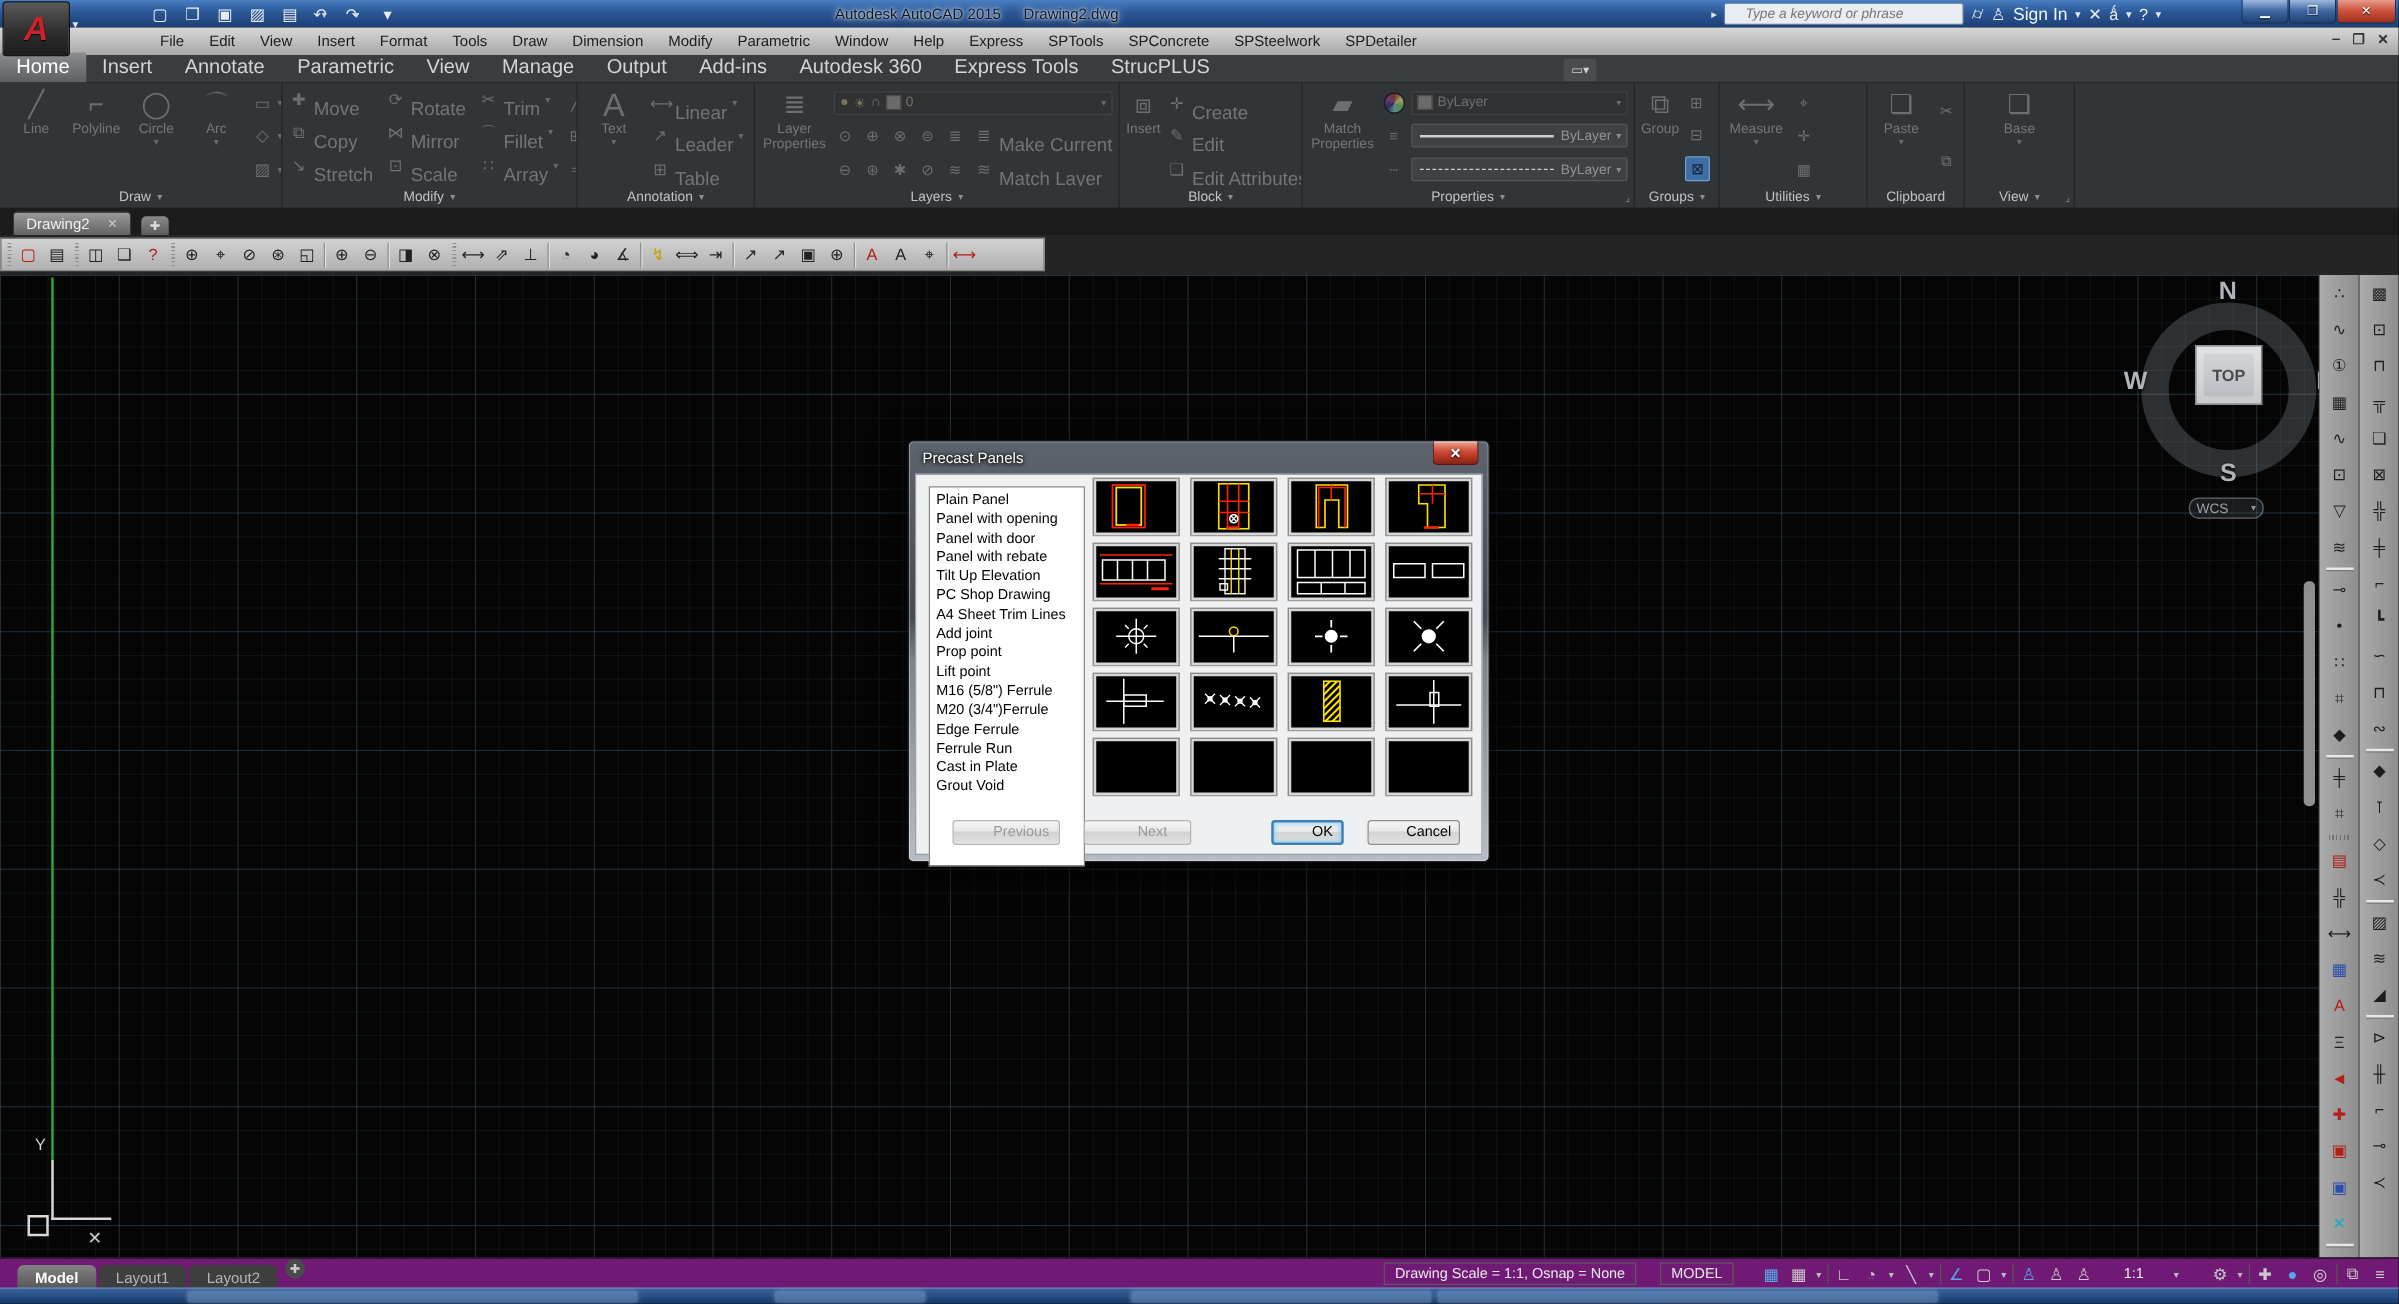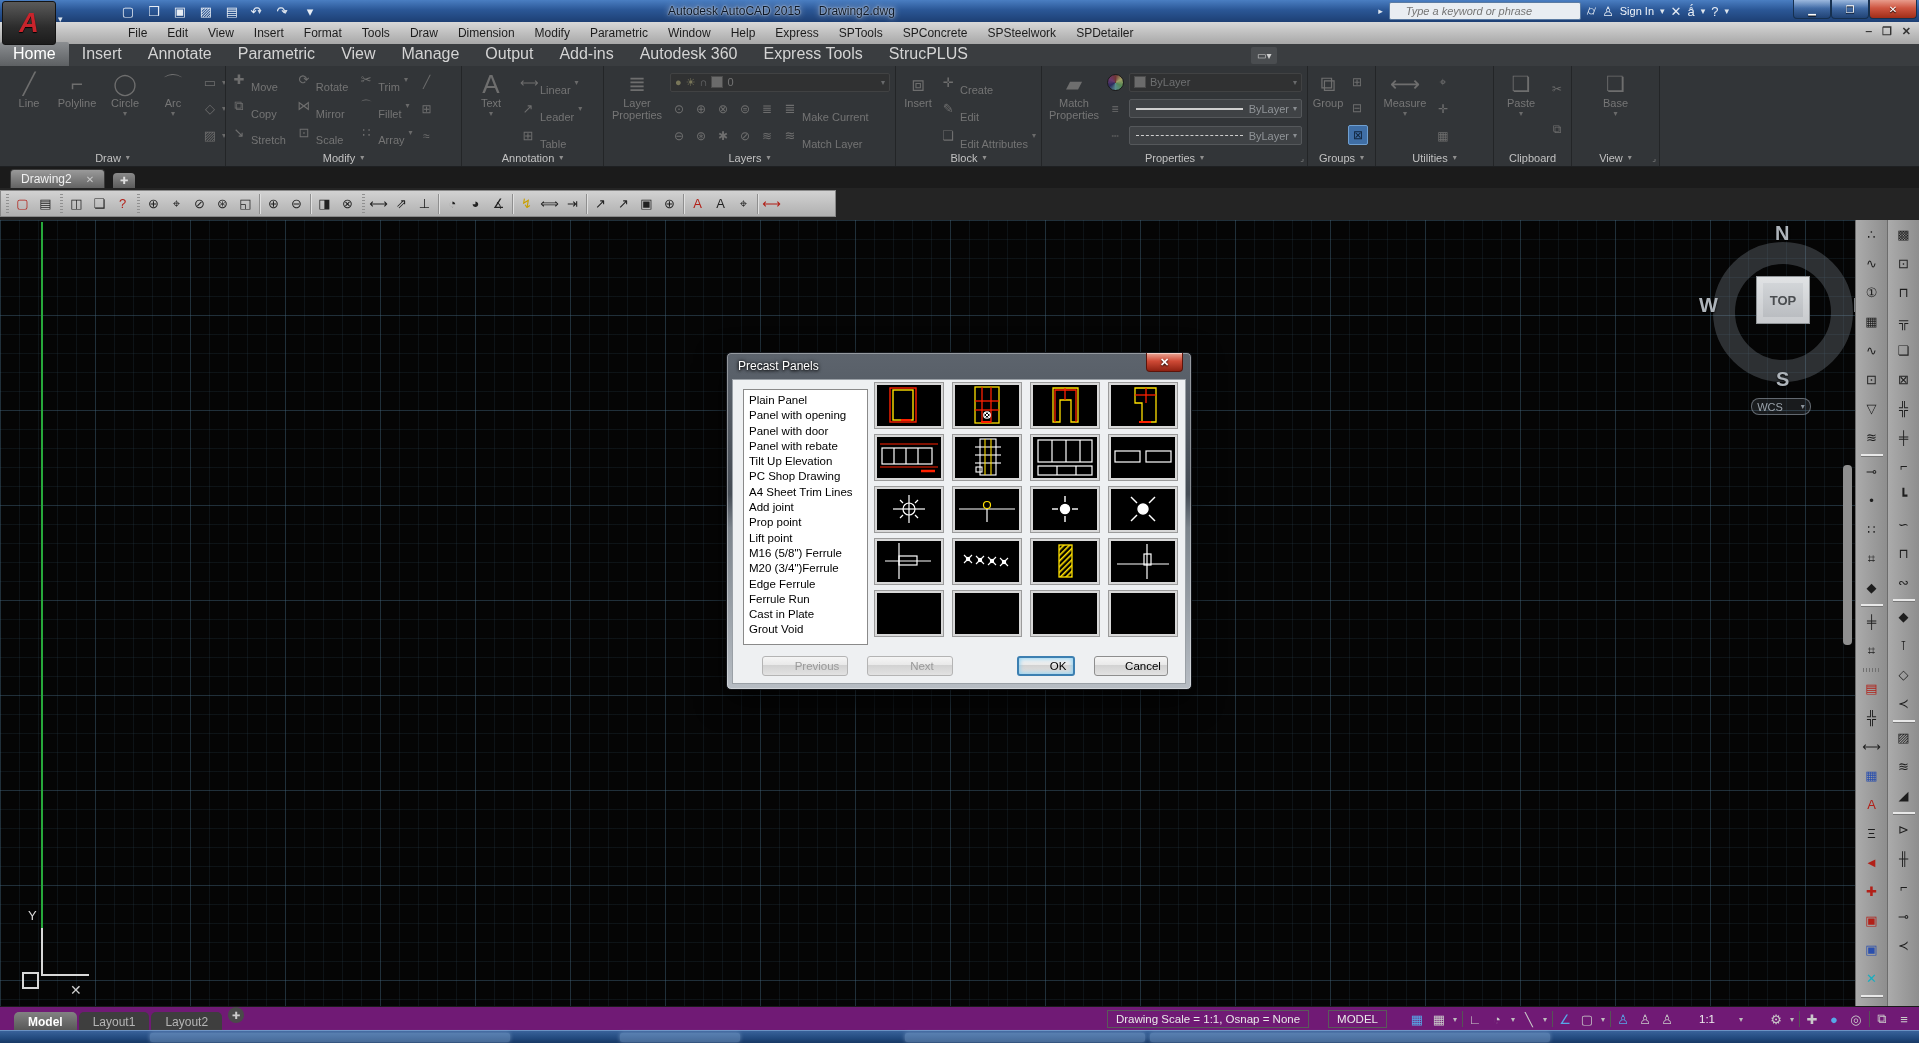--- a/index.html
+++ b/index.html
@@ -17,21 +17,21 @@
   .qat-btn{color:#e7edf5;font-size:13px;width:22px;height:18px;display:flex;align-items:center;justify-content:center;}
   .qat-arrow{color:#cfd9e6;font-size:8px;margin-left:-4px;}
   .title-text{position:absolute;left:668px;top:0;height:22px;line-height:22px;color:#0d1726;
     text-shadow:0 0 6px rgba(255,255,255,.9),0 0 2px rgba(255,255,255,.9);font-size:12px;white-space:nowrap;}
   .title-text .doc{margin-left:18px;}
   .infocenter{position:absolute;right:190px;top:1px;height:20px;display:flex;align-items:center;gap:6px;}
   .ic-expand{color:#dfe6ee;font-size:9px;}
   .search-box{width:158px;height:16px;background:#e9edf2;border:1px solid #5b7ba3;border-radius:2px;
     font-size:11px;font-style:italic;color:#666;padding:0 16px;font-family:"Liberation Sans",sans-serif;}
   .ic-ico{color:#e7edf5;font-size:13px;}
-  .signin{color:#f0f4f9;font-size:11px;}
+  .signin{color:#f0f4f9;font-size:14px;}
   .win-btns{position:absolute;right:2px;top:0;display:flex;}
   .wb{width:36px;height:18px;border:1px solid #16304f;border-top:none;border-radius:0 0 4px 4px;
     background:linear-gradient(rgba(255,255,255,.45),rgba(120,150,190,.25) 45%,rgba(30,60,100,.35));
     color:#fff;font-size:10px;display:flex;align-items:center;justify-content:center;text-shadow:0 1px 1px #000;}
   .wb.close{width:46px;background:linear-gradient(#e89c8c,#ce5540 45%,#a02d18);}
   
   .menubar{position:absolute;top:22px;left:0;width:1919px;height:22px;
     background:linear-gradient(#d8d8d8,#bdbdbd 55%,#a8a8a8);border-bottom:1px solid #8c8c8c;
     display:flex;align-items:center;}
   .menu-items{display:flex;margin-left:118px;}
@@ -49,21 +49,21 @@
   .panel-footer{height:17px;display:flex;align-items:center;justify-content:center;gap:5px;color:#c2c2c2;font-size:11px;}
   .pf-arrow{color:#8f8f8f;font-size:8px;}
   .pf-launcher{color:#8f8f8f;font-size:8px;position:absolute;}
   .rb-big{width:48px;display:flex;flex-direction:column;align-items:center;justify-content:flex-start;padding-top:2px;}
   .rb-big .rb-ico{font-size:21px;color:#6e6e6e;line-height:26px;}
   .rb-big .rb-lbl{font-size:11px;color:#767676;text-align:center;line-height:12px;}
   .rb-big .rb-arrow{font-size:8px;color:#6a6a6a;}
   .rb-col{display:flex;flex-direction:column;justify-content:space-around;}
   .rb-row{display:flex;align-items:center;gap:4px;height:20px;}
   .rb-row .rb-ico{font-size:13px;color:#6e6e6e;width:16px;text-align:center;}
-  .rb-row .rb-lbl{font-size:11px;color:#747474;white-space:nowrap;margin-top:16px;}
+  .rb-row .rb-lbl{font-size:15px;color:#747474;white-space:nowrap;margin-top:16px;}
   .rb-row .rb-arrow{font-size:8px;color:#6a6a6a;}
   .rb-grid{display:grid;grid-template-columns:auto auto auto;column-gap:6px;}
   .rb-sm{font-size:12px;color:#6e6e6e;width:18px;height:18px;display:flex;align-items:center;justify-content:center;}
   .rb-sm.hl{background:#3f6ea5;border:1px solid #6f9fd0;border-radius:2px;color:#10233a;}
   .drop{height:17px;background:#3f4245;border:1px solid #55585b;border-radius:2px;display:flex;align-items:center;
     gap:4px;padding:0 4px;color:#909498;font-size:11px;}
   .drop .dd{margin-left:auto;font-size:8px;color:#8a8e92;}
   .swatch{width:10px;height:10px;background:#8f8f8f;border:1px solid #666;display:inline-block;}
   .lw-line{flex:1;height:0;border-top:2px solid #cfcfcf;margin:0 2px;}
   .lt-line{flex:1;height:0;border-top:1px dashed #cfcfcf;margin:0 2px;}
@@ -130,21 +130,21 @@
     border:1px solid #14171c;box-shadow:0 10px 30px rgba(0,0,0,.7),inset 0 0 0 1px rgba(255,255,255,.35);
     box-sizing:border-box;}
   .dlg-title{height:26px;line-height:26px;color:#fff;font-size:12px;padding-left:11px;
     text-shadow:0 1px 3px #000,0 0 4px #000;}
   .dlg-close{position:absolute;right:8px;top:0;width:35px;height:18px;border-radius:0 0 4px 4px;
     background:linear-gradient(#eca796,#cf4a36 45%,#8e2112);border:1px solid #5d140a;border-top:none;
     color:#fff;font-size:11px;font-weight:bold;display:flex;align-items:center;justify-content:center;
     text-shadow:0 1px 2px #000;box-shadow:inset 0 1px 0 rgba(255,255,255,.5);}
   .dlg-client{position:absolute;left:5px;top:26px;width:454px;height:305px;background:#eef0f2;
     border:1px solid #9aa0a6;box-sizing:border-box;}
-  .dlg-list{position:absolute;left:10px;top:9px;width:125px;height:256px;background:#fff;
+  .dlg-list{position:absolute;left:10px;top:9px;width:125px;height:304px;background:#fff;
     border:1px solid #8a8a8a;font-size:11.5px;color:#000;padding:3px 0 0 5px;box-sizing:border-box;
     line-height:15.3px;overflow:hidden;}
   .dlg-list div{white-space:nowrap;}
   .thumbs{position:absolute;left:142px;top:3px;width:312px;display:grid;
     grid-template-columns:repeat(4,70px);column-gap:8px;row-gap:7px;}
   .thumb{width:64px;height:41px;background:#000;border:2px solid #d8d8d8;box-shadow:0 0 0 1px #9b9b9b;}
   .thumb svg{display:block;}
   .dlg-btn{position:absolute;height:20px;font-size:11.5px;border:1px solid #8e8e8e;border-radius:3px;
     background:linear-gradient(#f5f5f5,#e9e9e9 45%,#d2d2d2 46%,#e2e2e2);color:#000;
     display:flex;align-items:center;justify-content:center;box-sizing:border-box;padding-left:24px;}

